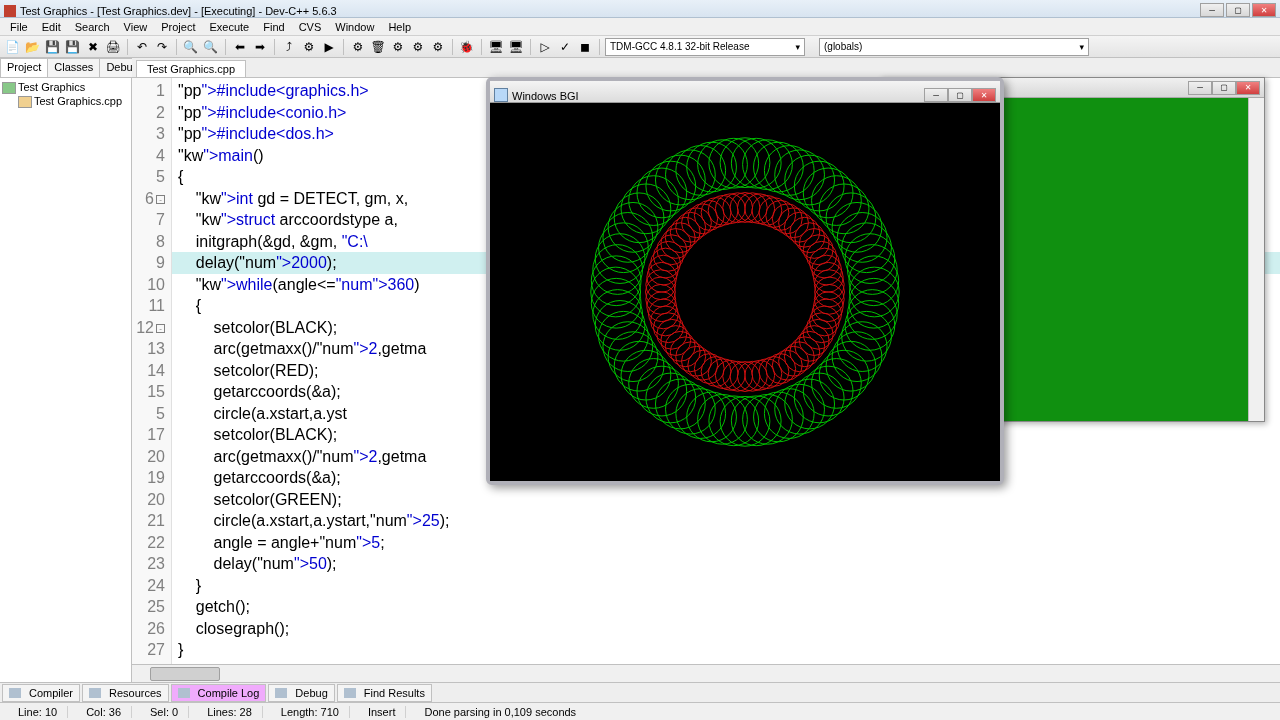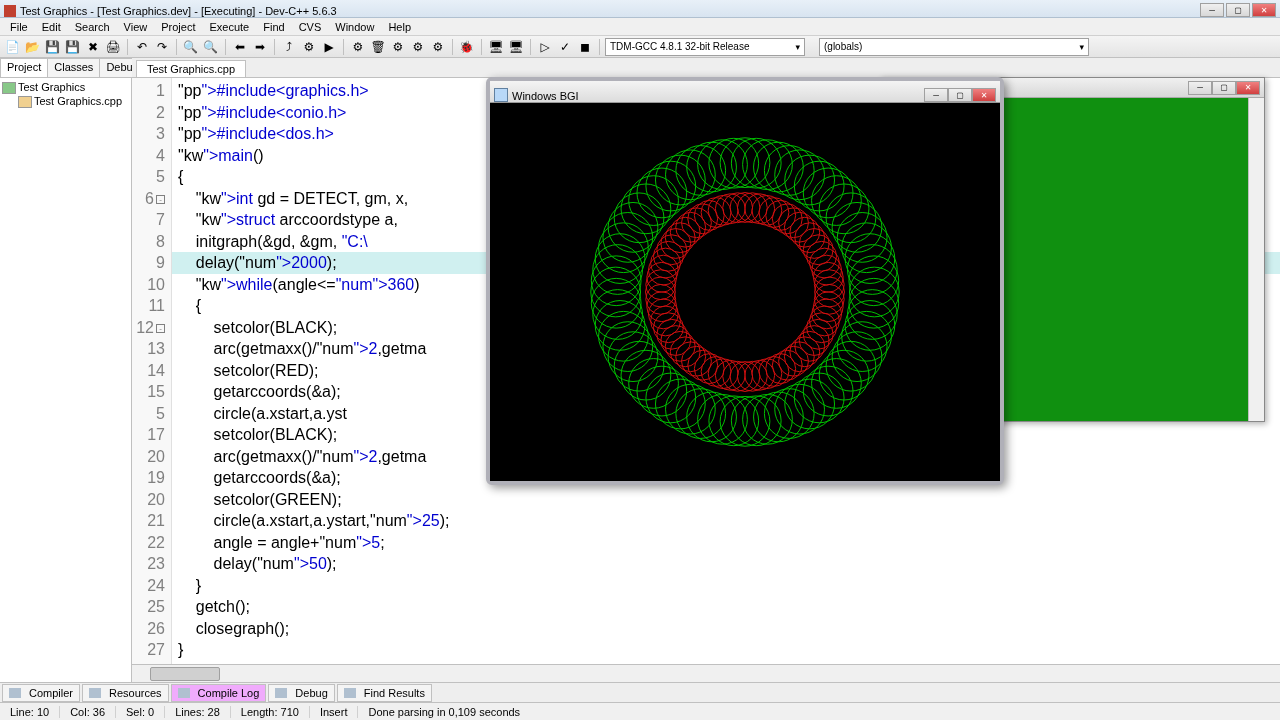--- a/index.html
+++ b/index.html
@@ -68,21 +68,21 @@
 .bgi-body svg { width:100%; height:100%; }
 
 
 .bottomtabs { position:absolute; left:0; right:0; bottom:18px; height:20px; background:#eee; border-top:1px solid #c0c0c0; display:flex; align-items:center; padding:0 2px; gap:2px; }
 .btab { padding:2px 6px; border:1px solid #c0c0c0; background:#f4f4f4; font-size:11px; display:flex; align-items:center; gap:8px; }
 .btab .bi { width:12px; height:10px; background:#b0c0d0; }
 .btab.active { background:#f0abfc; }
 
 
 .statusbar { position:absolute; left:0; right:0; bottom:0; height:18px; background:#f0f0f0; border-top:1px solid #c0c0c0; display:flex; align-items:center; font-size:11px; }
-.statusbar .cell { padding:0 10px; border-right:1px solid #d0d0d0; }
+.statusbar .cell { padding:0 10px; border-right:1px solid #d0d0d0;margin-left:8px; }
 </style>
 </head>
 <body>
 
 <div class="titlebar">
   <div class="icon"></div>
   <div class="title">Test Graphics - [Test Graphics.dev] - [Executing] - Dev-C++ 5.6.3</div>
   <div class="winbtns">
     <div class="winbtn">─</div>
     <div class="winbtn">▢</div>

